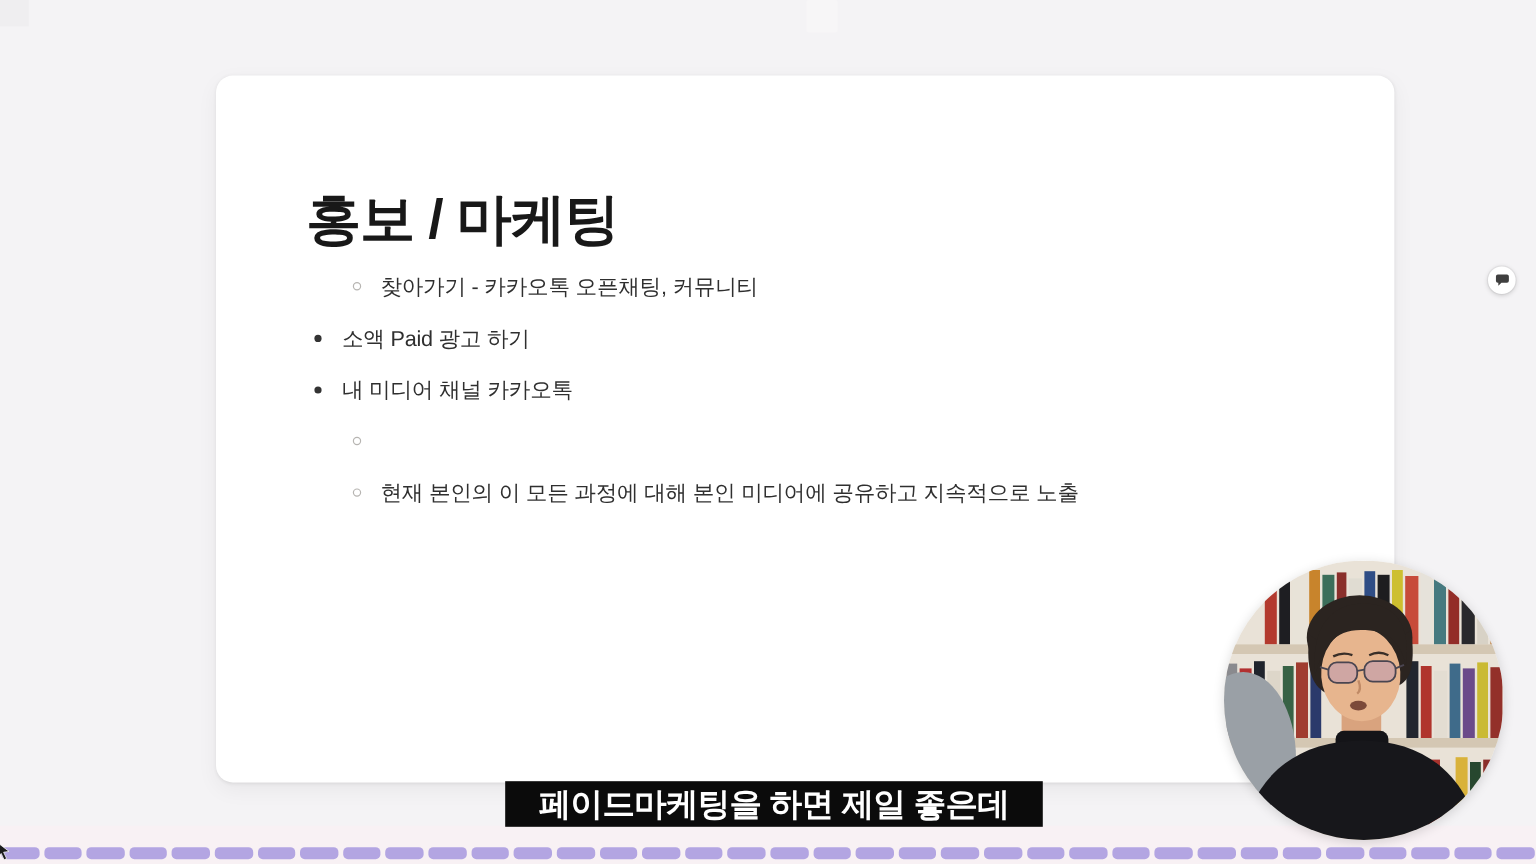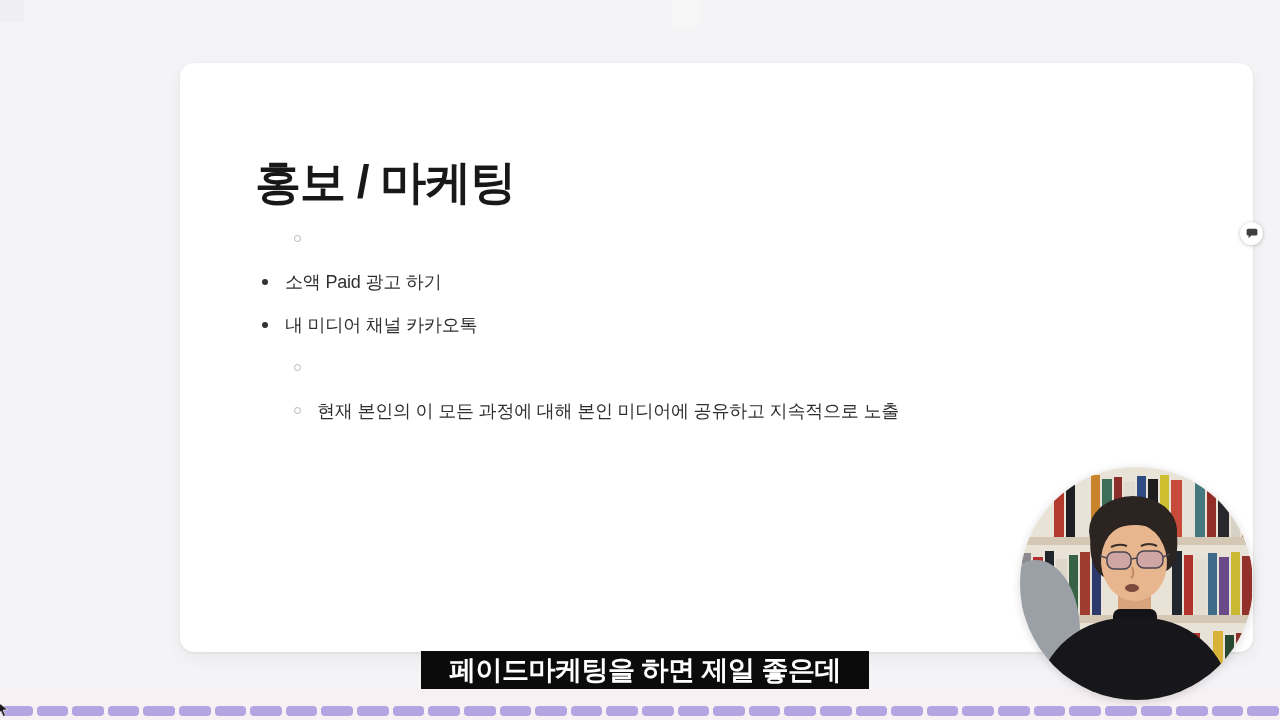--- a/index.html
+++ b/index.html
@@ -8,21 +8,21 @@
     background:#f4f3f5;
     font-family:"Liberation Sans","DejaVu Sans",sans-serif;
   }
   
   .corner-patch{position:absolute;left:0;top:0;width:24px;height:22px;background:#efeef0;}
   .top-patch{position:absolute;left:672px;top:0;width:26px;height:27px;background:#f7f6f7;border-radius:2px;}
   
   .bottom-strip{position:absolute;left:0;top:688px;width:1280px;height:32px;}
   
   .slide{
-    position:absolute;left:180px;top:63px;width:1073px;height:589px;
+    position:absolute;left:180px;top:63px;width:982px;height:589px;
     background:#ffffff;border-radius:14px;
     box-shadow:0 1px 3px rgba(0,0,0,.07),0 6px 18px rgba(0,0,0,.05);
   }
   .slide-title{
     position:absolute;left:75px;top:92px;margin:0;
     font-size:46px;line-height:1.2;font-weight:800;letter-spacing:-1px;color:#181818;
   }
   .bullet-list{position:absolute;left:0;top:154px;width:100%;}
   .row{display:flex;align-items:center;height:43px;}
   .dot{flex:0 0 auto;width:6px;height:6px;border-radius:50%;}
@@ -62,20 +62,21 @@
 <div class="corner-patch"></div>
 <div class="top-patch"></div>
 <div class="bottom-strip" style="background: rgb(248, 241, 244);"></div>
 
 <div class="slide">
   <h1 class="slide-title">홍보 / 마케팅</h1>
 
   <div class="bullet-list">
     <div class="row l2">
       <span class="dot"></span>
+      <span class="txt">찾아가기 - 카카오톡 오픈채팅, 커뮤니티</span>
     </div>
     <div class="row l1">
       <span class="dot"></span>
       <span class="txt">소액 Paid 광고 하기</span>
     </div>
     <div class="row l1">
       <span class="dot"></span>
       <span class="txt">내 미디어 채널 카카오톡</span>
     </div>
     <div class="row l2">

